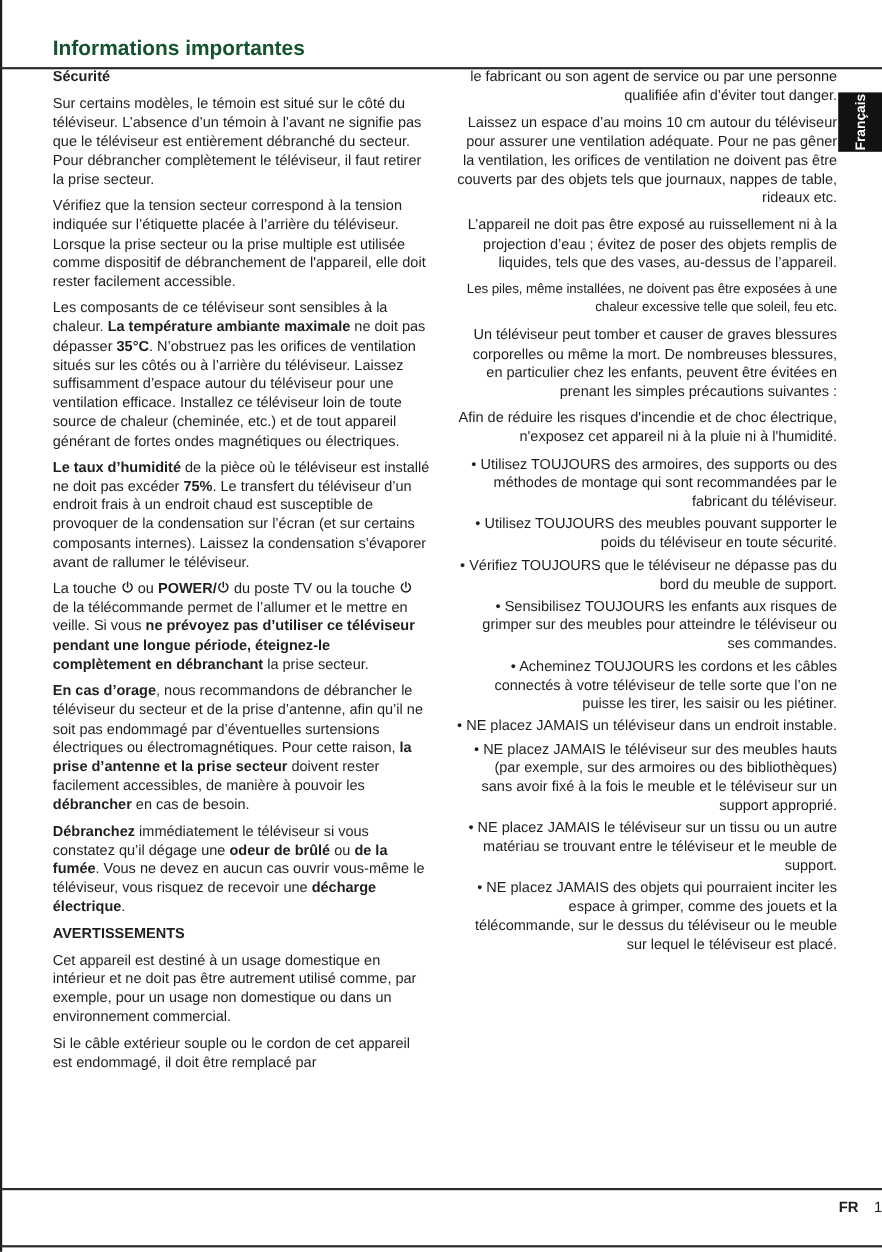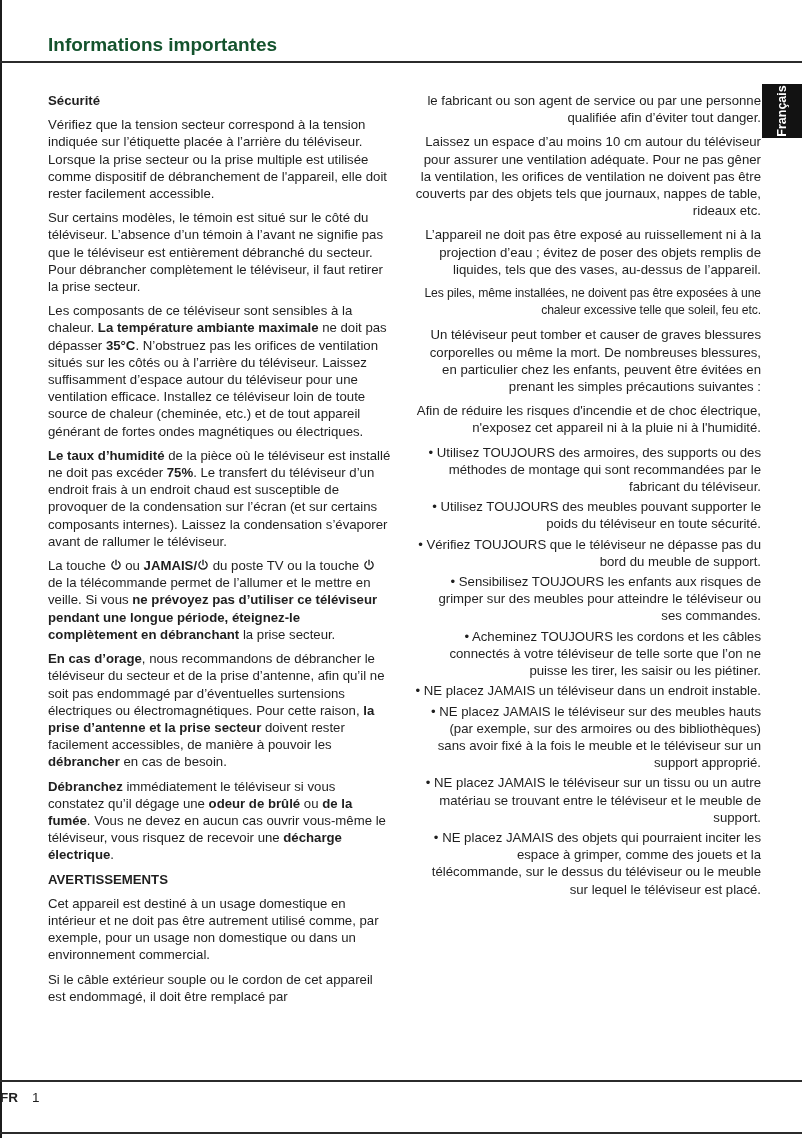--- a/index.html
+++ b/index.html
@@ -27,21 +27,21 @@
     position: absolute; right: 0; top: 84px; width: 40px; height: 54px;
     background: #121212; color: #ffffff;
   }
   .lang-tab span {
     position: absolute; left: 50%; top: 50%;
     transform: translate(-50%, -50%) rotate(-90deg);
     white-space: nowrap;
     font-size: 12.5px; font-weight: bold;
   }
   .columns {
-    position: absolute; left: 48px; top: 92px; width: 713px;
+    position: absolute; left: 48px; top: 61px; width: 713px;
     display: flex; gap: 21px;
     font-size: 13.2px; line-height: 17.2px;
   }
   .col-left  { width: 343px; }
   .col-right { width: 349px; text-align: right; }
   .block { margin: 0 0 7px 0; }
   .heading { font-weight: bold; }
   .bullet { padding-left: 12px; text-indent: -12px; margin-bottom: 3px; }
   .small { font-size: 12.2px; letter-spacing: -0.1px; }
   .b { font-weight: bold; }
@@ -49,48 +49,48 @@
   .footer-rule-top {
     position: absolute; left: 0; top: 1080px; width: 100%; height: 2px;
     background: #2b2b2b;
   }
   .footer-rule-bottom {
     position: absolute; left: 0; top: 1132px; width: 100%; height: 2px;
     background: #2b2b2b;
   }
   .footer-text {
     position: absolute; left: 0; top: 1090px; width: 100%;
-    text-align: left; font-size: 13.5px;
+    text-align: right; font-size: 13.5px;
   }
   .footer-text .region { font-weight: bold; }
   .footer-text .pagenum { margin-left: 14px; }
 </style>
 </head>
 <body>
 
 <div class="page-edge-left"></div>
 
 <div class="page-title">Informations importantes</div>
 <div class="header-rule"></div>
 
 <div class="lang-tab">
   <span>Français</span>
 </div>
 
 <div class="columns">
   <div class="col-left" id="left-col">
       <div class="block heading"><span class="b">Sécurité</span></div>
+      <div class="block para"><span>Sur certains modèles, le témoin est situé sur le côté du téléviseur. L’absence d’un témoin à l’avant ne signifie pas que le téléviseur est entièrement débranché du secteur. Pour débrancher complètement le téléviseur, il faut retirer la prise secteur.</span></div>
       <div class="block para"><span>Vérifiez que la tension secteur correspond à la tension indiquée sur l’étiquette placée à l’arrière du téléviseur. Lorsque la prise secteur ou la prise multiple est utilisée comme dispositif de débranchement de l'appareil, elle doit rester facilement accessible.</span></div>
-      <div class="block para"><span>Sur certains modèles, le témoin est situé sur le côté du téléviseur. L’absence d’un témoin à l’avant ne signifie pas que le téléviseur est entièrement débranché du secteur. Pour débrancher complètement le téléviseur, il faut retirer la prise secteur.</span></div>
       <div class="block para"><span>Les composants de ce téléviseur sont sensibles à la chaleur. </span><span class="b">La température ambiante maximale</span><span> ne doit pas dépasser </span><span class="b">35°C</span><span>. N’obstruez pas les orifices de ventilation situés sur les côtés ou à l’arrière du téléviseur. Laissez suffisamment d’espace autour du téléviseur pour une ventilation efficace. Installez ce téléviseur loin de toute source de chaleur (cheminée, etc.) et de tout appareil générant de fortes ondes magnétiques ou électriques.</span></div>
       <div class="block para"><span class="b">Le taux d’humidité</span><span> de la pièce où le téléviseur est installé ne doit pas excéder </span><span class="b">75%</span><span>. Le transfert du téléviseur d’un endroit frais à un endroit chaud est susceptible de provoquer de la condensation sur l’écran (et sur certains composants internes). Laissez la condensation s’évaporer avant de rallumer le téléviseur.</span></div>
       <div class="block para"><span>La touche </span><span class="inline-icon"><svg width="12" height="12" viewBox="0 0 24 24" fill="none">
             <path d="M12 2.5v9" stroke="#1f1f1f" stroke-width="2.6" stroke-linecap="round"></path>
             <path d="M7.1 5.3a8.3 8.3 0 1 0 9.8 0" stroke="#1f1f1f" stroke-width="2.6" stroke-linecap="round"></path>
-          </svg></span><span> ou </span><span class="b">JAMAIS/</span><span class="inline-icon"><svg width="12" height="12" viewBox="0 0 24 24" fill="none">
+          </svg></span><span> ou </span><span class="b">POWER/</span><span class="inline-icon"><svg width="12" height="12" viewBox="0 0 24 24" fill="none">
             <path d="M12 2.5v9" stroke="#1f1f1f" stroke-width="2.6" stroke-linecap="round"></path>
             <path d="M7.1 5.3a8.3 8.3 0 1 0 9.8 0" stroke="#1f1f1f" stroke-width="2.6" stroke-linecap="round"></path>
           </svg></span><span> du poste TV ou la touche </span><span class="inline-icon"><svg width="12" height="12" viewBox="0 0 24 24" fill="none">
             <path d="M12 2.5v9" stroke="#1f1f1f" stroke-width="2.6" stroke-linecap="round"></path>
             <path d="M7.1 5.3a8.3 8.3 0 1 0 9.8 0" stroke="#1f1f1f" stroke-width="2.6" stroke-linecap="round"></path>
           </svg></span><span> de la télécommande permet de l’allumer et le mettre en veille. Si vous </span><span class="b">ne prévoyez pas d’utiliser ce téléviseur pendant une longue période, éteignez-le complètement en débranchant</span><span> la prise secteur.</span></div>
       <div class="block para"><span class="b">En cas d’orage</span><span>, nous recommandons de débrancher le téléviseur du secteur et de la prise d’antenne, afin qu’il ne soit pas endommagé par d’éventuelles surtensions électriques ou électromagnétiques. Pour cette raison, </span><span class="b">la prise d’antenne et la prise secteur</span><span> doivent rester facilement accessibles, de manière à pouvoir les </span><span class="b">débrancher</span><span> en cas de besoin.</span></div>
       <div class="block para"><span class="b">Débranchez</span><span> immédiatement le téléviseur si vous constatez qu’il dégage une </span><span class="b">odeur de brûlé</span><span> ou </span><span class="b">de la fumée</span><span>. Vous ne devez en aucun cas ouvrir vous-même le téléviseur, vous risquez de recevoir une </span><span class="b">décharge électrique</span><span>.</span></div>
       <div class="block heading"><span class="b">AVERTISSEMENTS</span></div>
       <div class="block para"><span>Cet appareil est destiné à un usage domestique en intérieur et ne doit pas être autrement utilisé comme, par exemple, pour un usage non domestique ou dans un environnement commercial.</span></div>

